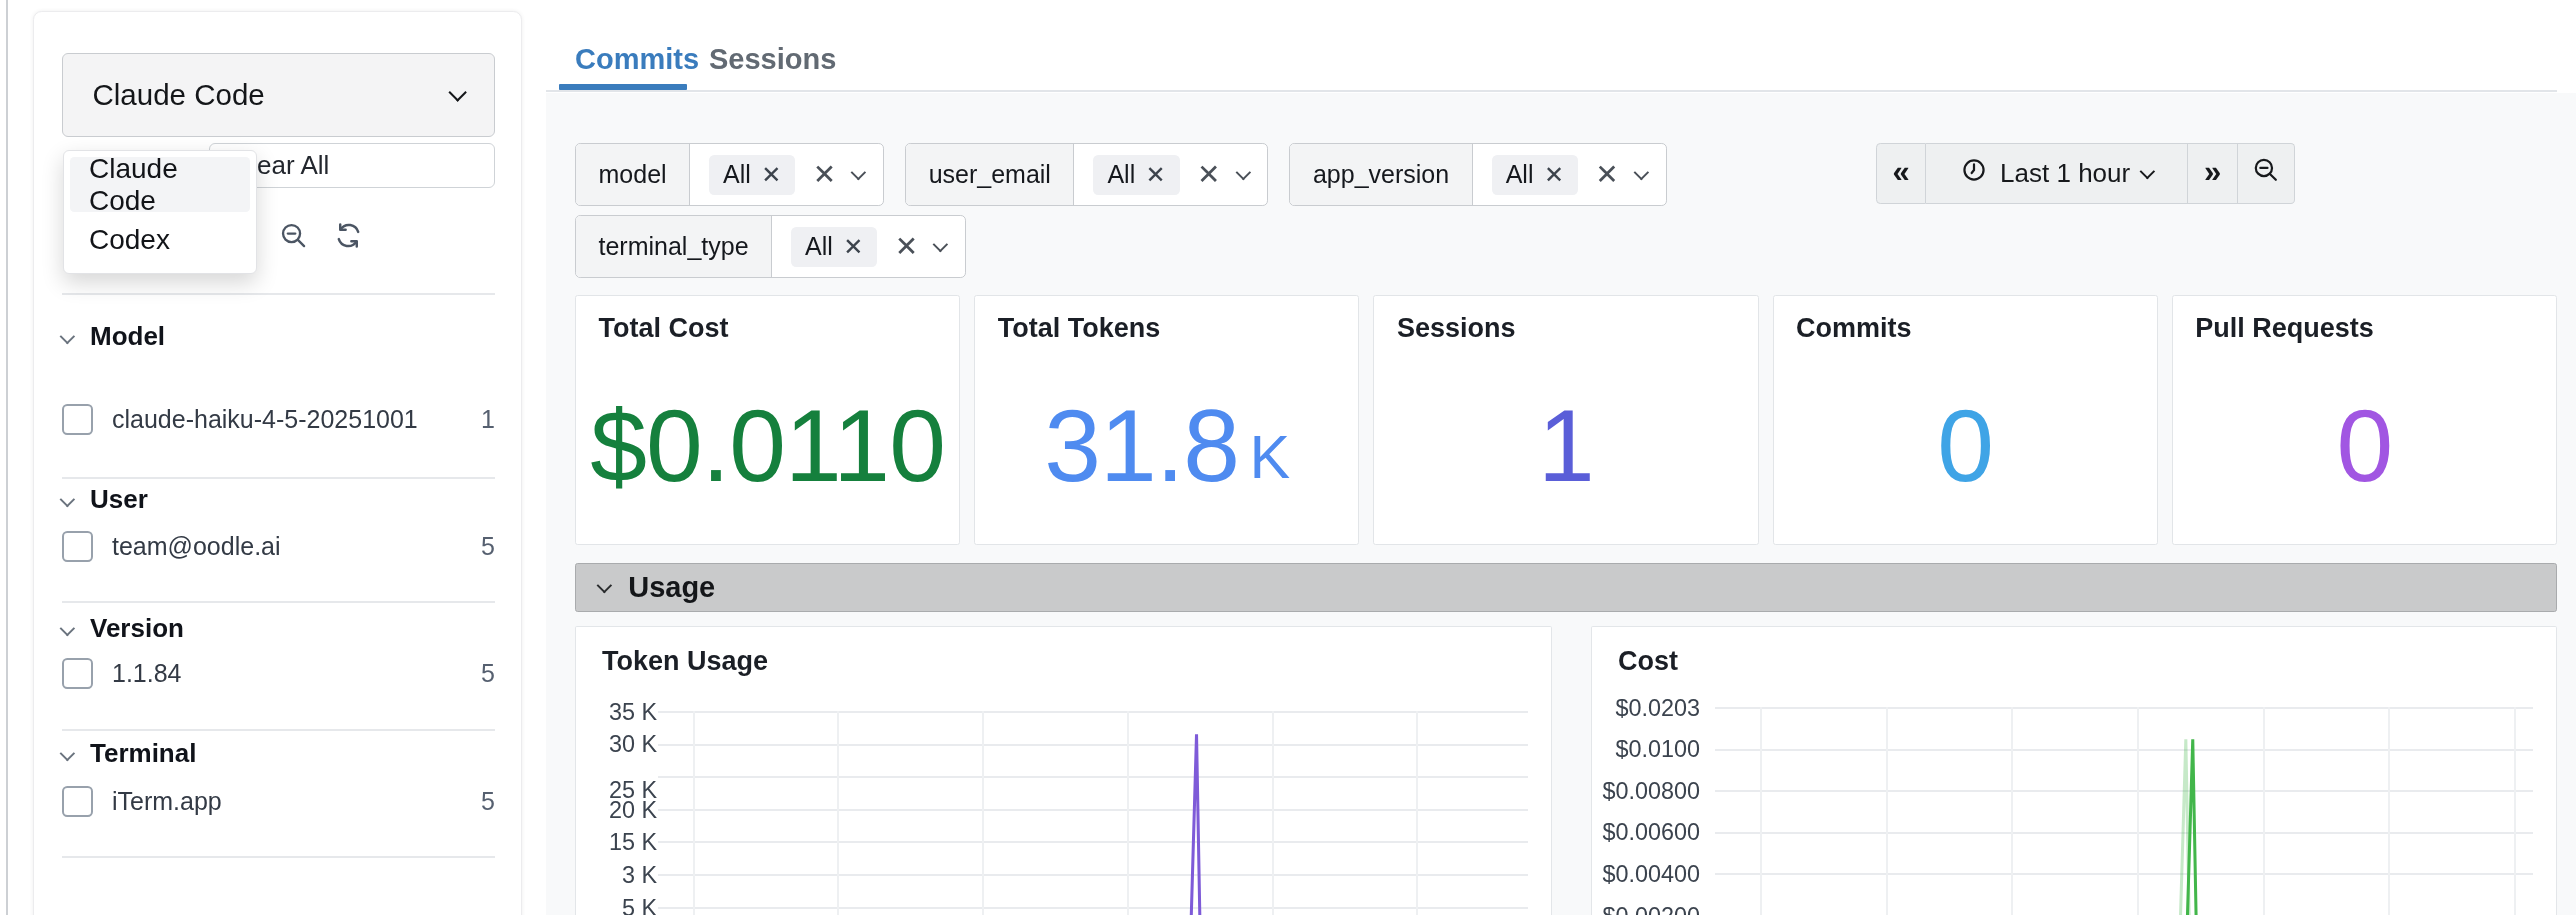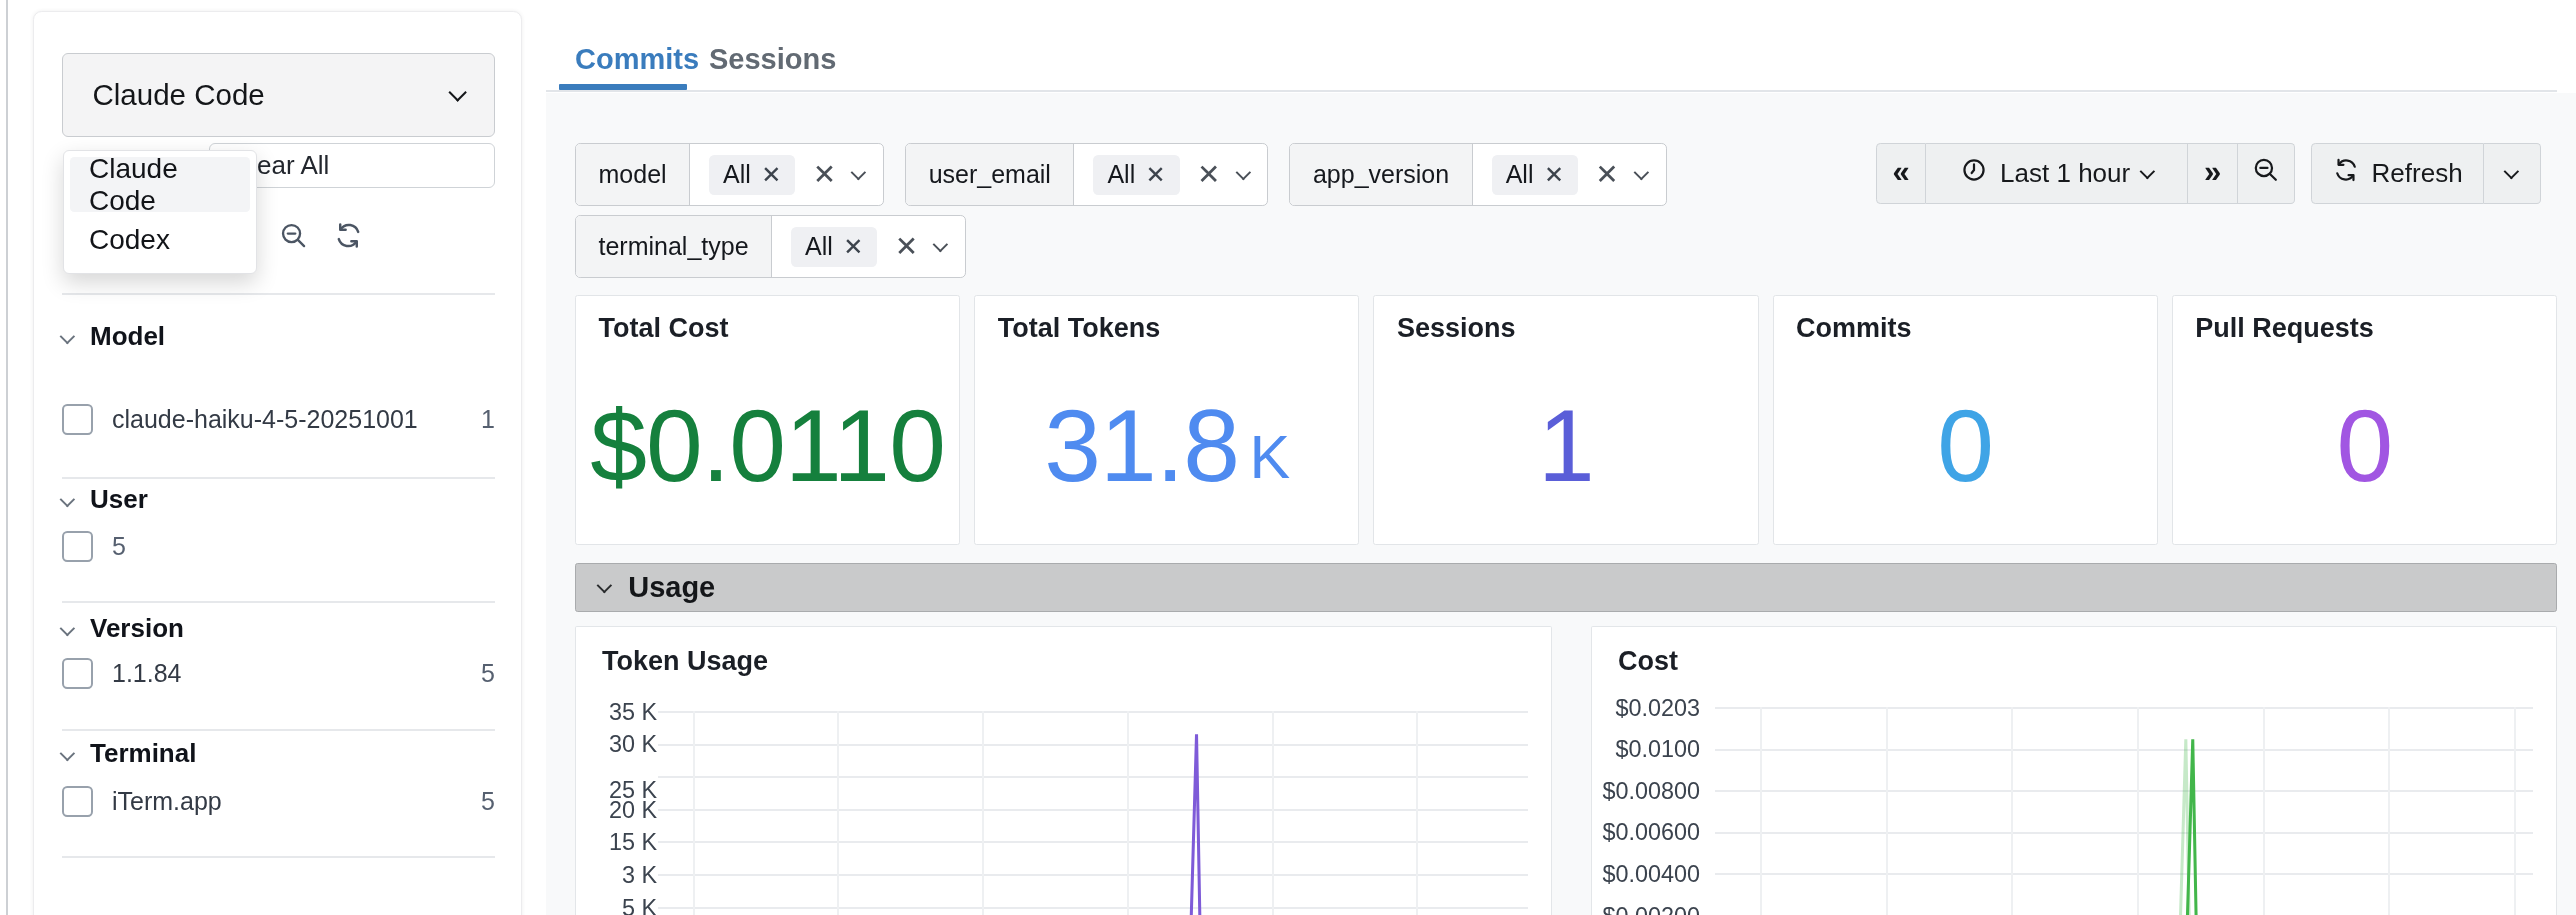--- a/index.html
+++ b/index.html
@@ -133,20 +133,21 @@
       <span class="cnt">1</span>
     </div>
     <div class="abs divider" style="top:465px"></div>
 
     <div class="abs sec-head" style="top:472px">
       <span class="chv chv-sm"></span>
       <span>User</span>
     </div>
     <div class="abs facet" style="top:515px">
       <span class="cb"></span>
+      <span class="lbl">team@oodle.ai</span>
       <span class="cnt">5</span>
     </div>
     <div class="abs divider" style="top:589px"></div>
 
     <div class="abs sec-head" style="top:601px">
       <span class="chv chv-sm"></span>
       <span>Version</span>
     </div>
     <div class="abs facet" style="top:642px">
       <span class="cb"></span>
@@ -259,36 +260,20 @@
         <span>
           <svg width="29.5" height="29.5" viewBox="0 0 24 24" fill="none" stroke="#17191c" stroke-width="1.8" stroke-linecap="round">
             <circle cx="10.5" cy="10.5" r="6.6"></circle>
               <line x1="7.6" y1="10.5" x2="13.4" y2="10.5"></line>
               <line x1="15.4" y1="15.4" x2="20.2" y2="20.2"></line>
           </svg>
         </span>
       </div>
     </div>
     <div class="gap18"></div>
-    <div class="grp">
-      <div class="tbtn" style="width:173px">
-        <span>
-          <svg width="28" height="28" viewBox="0 0 24 24" fill="none" stroke="#17191c" stroke-width="1.9" stroke-linecap="round" stroke-linejoin="round">
-            <path d="M19.5 9.2A7.6 7.6 0 0 0 6 7.1"></path>
-              <polyline points="5.6,3.4 5.6,7.6 9.8,7.6"></polyline>
-            <path d="M4.5 14.8A7.6 7.6 0 0 0 18 16.9"></path>
-              <polyline points="18.4,20.6 18.4,16.4 14.2,16.4"></polyline>
-          </svg>
-        </span>
-        <span>Refresh</span>
-      </div>
-      <div class="tbtn" style="width:57px">
-        <span class="chv chv-sm"></span>
-      </div>
-    </div>
   </div>
 
   <div class="abs stats">
     <div class="card">
       <div class="ttl">Total Cost</div>
       <div class="big" style="color:#15803d">
           <span>$0.0110</span>
         </div>
     </div>
     <div class="card">

